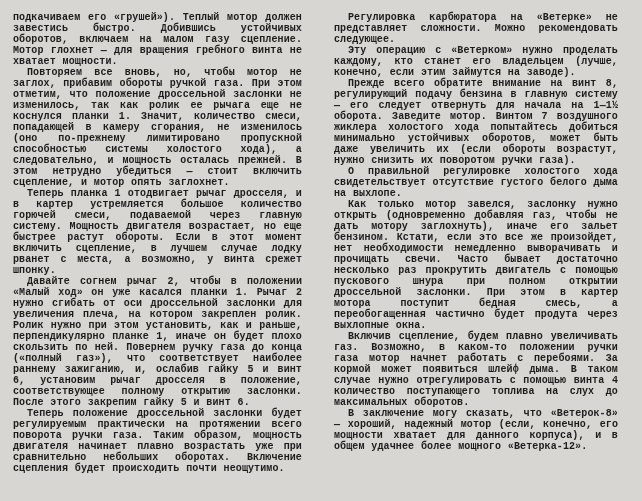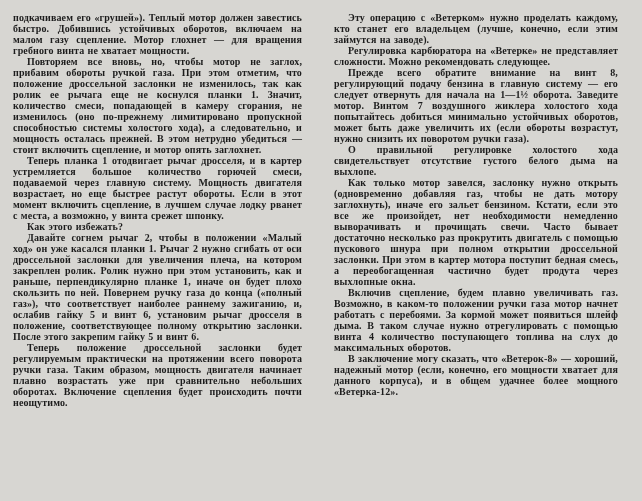--- a/index.html
+++ b/index.html
@@ -3,21 +3,21 @@
 <meta charset="utf-8">
 <style>
   :root { --paper:#d7d6d2; --ink:#1c1c1c; }
   html,body { margin:0; padding:0; background:var(--paper); }
   .page {
     position:relative;
     width:642px; height:501px;
     background:var(--paper);
     overflow:hidden;
     box-sizing:border-box;
-    font-family:Liberation Serif, serif;
+    font-family:Liberation Mono, monospace;
   }
   .columns {
     position:absolute;
     left:13px; top:12px;
     width:605px;
     display:flex;
     gap:32px;
   }
   .col {
     width:289px;
@@ -40,27 +40,26 @@
 </style>
 </head>
 <body>
 
 <div class="page">
   <div class="columns">
     <div class="col left">
         <p class="para">подкачиваем его «грушей»). Теплый мотор должен завестись быстро. Добившись устойчивых оборотов, включаем на малом газу сцепление. Мотор глохнет — для вращения гребного винта не хватает мощности.</p>
         <p class="para indent">Повторяем все вновь, но, чтобы мотор не заглох, прибавим обороты ручкой газа. При этом отметим, что положение дроссельной заслонки не изменилось, так как ролик ее рычага еще не коснулся планки 1. Значит, количество смеси, попадающей в камеру сгорания, не изменилось (оно по-прежнему лимитировано пропускной способностью системы холостого хода), а следовательно, и мощность осталась прежней. В этом нетрудно убедиться — стоит включить сцепление, и мотор опять заглохнет.</p>
         <p class="para indent">Теперь планка 1 отодвигает рычаг дросселя, и в картер устремляется большое количество горючей смеси, подаваемой через главную систему. Мощность двигателя возрастает, но еще быстрее растут обороты. Если в этот момент включить сцепление, в лучшем случае лодку рванет с места, а возможно, у винта срежет шпонку.</p>
-        <p class="para indent">Как этого избежать?</p>
         <p class="para indent">Давайте согнем рычаг 2, чтобы в положении «Малый ход» он уже касался планки 1. Рычаг 2 нужно сгибать от оси дроссельной заслонки для увеличения плеча, на котором закреплен ролик. Ролик нужно при этом установить, как и раньше, перпендикулярно планке 1, иначе он будет плохо скользить по ней. Повернем ручку газа до конца («полный газ»), что соответствует наиболее раннему зажиганию, и, ослабив гайку 5 и винт 6, установим рычаг дросселя в положение, соответствующее полному открытию заслонки. После этого закрепим гайку 5 и винт 6.</p>
         <p class="para indent">Теперь положение дроссельной заслонки будет регулируемым практически на протяжении всего поворота ручки газа. Таким образом, мощность двигателя начинает плавно возрастать уже при сравнительно небольших оборотах. Включение сцепления будет происходить почти неощутимо.</p>
       </div>
     <div class="col right">
+        <p class="para indent">Регулировка карбюратора на «Ветерке» не представляет сложности. Можно рекомендовать следующее.</p>
         <p class="para indent">Эту операцию с «Ветерком» нужно проделать каждому, кто станет его владельцем (лучше, конечно, если этим займутся на заводе).</p>
-        <p class="para indent">Регулировка карбюратора на «Ветерке» не представляет сложности. Можно рекомендовать следующее.</p>
         <p class="para indent">Прежде всего обратите внимание на винт 8, регулирующий подачу бензина в главную систему — его следует отвернуть для начала на 1—1½ оборота. Заведите мотор. Винтом 7 воздушного жиклера холостого хода попытайтесь добиться минимально устойчивых оборотов, может быть даже увеличить их (если обороты возрастут, нужно снизить их поворотом ручки газа).</p>
         <p class="para indent">О правильной регулировке холостого хода свидетельствует отсутствие густого белого дыма на выхлопе.</p>
         <p class="para indent">Как только мотор завелся, заслонку нужно открыть (одновременно добавляя газ, чтобы не дать мотору заглохнуть), иначе его зальет бензином. Кстати, если это все же произойдет, нет необходимости немедленно выворачивать и прочищать свечи. Часто бывает достаточно несколько раз прокрутить двигатель с помощью пускового шнура при полном открытии дроссельной заслонки. При этом в картер мотора поступит бедная смесь, а переобогащенная частично будет продута через выхлопные окна.</p>
         <p class="para indent">Включив сцепление, будем плавно увеличивать газ. Возможно, в каком-то положении ручки газа мотор начнет работать с перебоями. За кормой может появиться шлейф дыма. В таком случае нужно отрегулировать с помощью винта 4 количество поступающего топлива на слух до максимальных оборотов.</p>
         <p class="para indent">В заключение могу сказать, что «Ветерок-8» — хороший, надежный мотор (если, конечно, его мощности хватает для данного корпуса), и в общем удачнее более мощного «Ветерка-12».</p>
       </div>
   </div>
 </div>
 
 </body></html>

